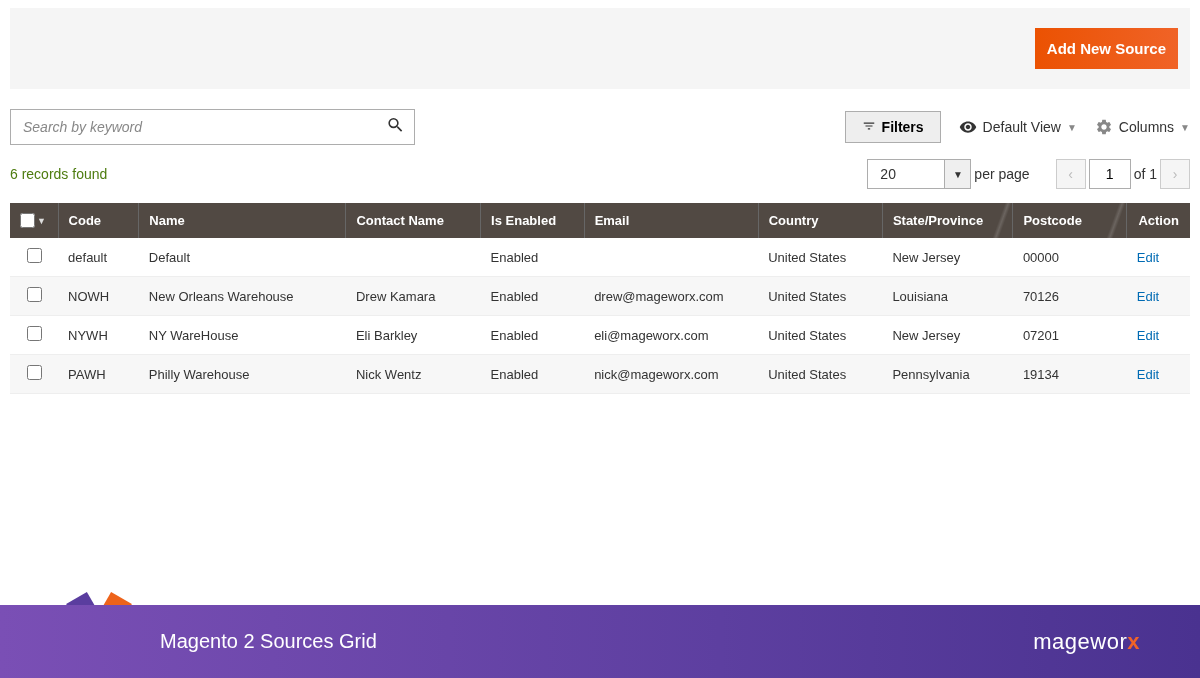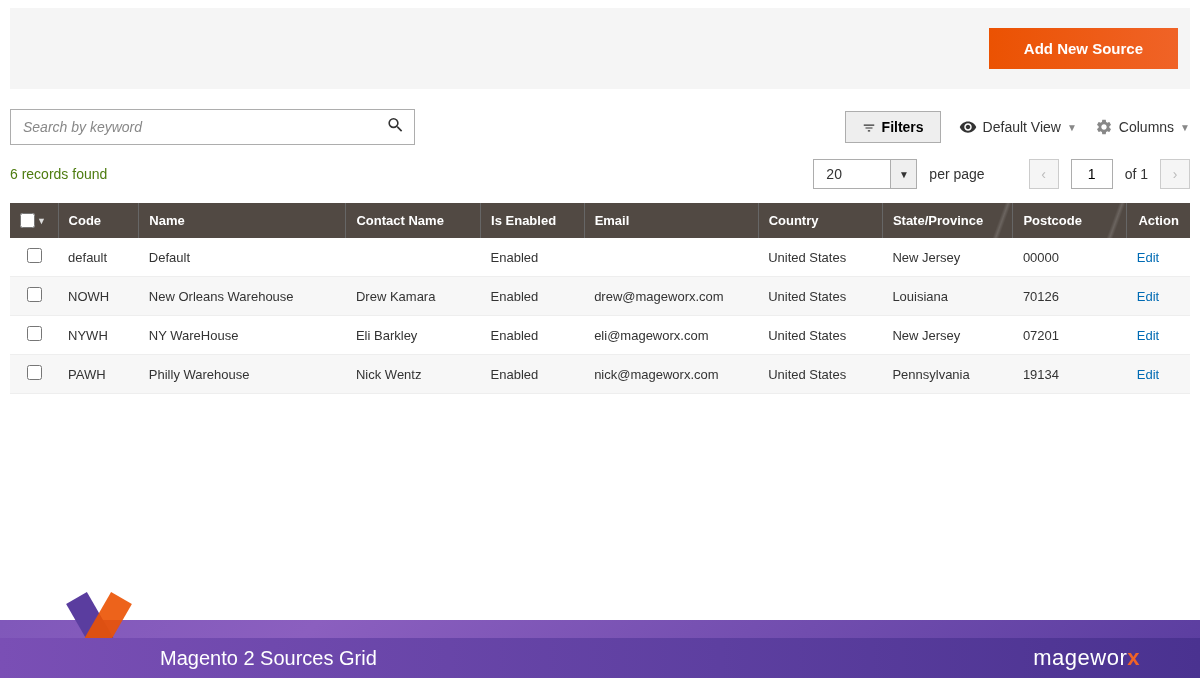--- a/index.html
+++ b/index.html
@@ -5,33 +5,33 @@
 * { box-sizing: border-box; margin: 0; padding: 0; }
 body { font-family: -apple-system, BlinkMacSystemFont, 'Segoe UI', Helvetica, Arial, sans-serif; background: #fff; color: #333; }
 .outer-frame { width: 1200px; height: 678px; position: relative; overflow: hidden; background: linear-gradient(135deg, #6a4ab0 0%, #8b5fbf 50%, #5a3d9f 100%); padding: 0; }
 .app-area { background: #fff; width: 100%; height: 620px; padding: 8px 10px 0 10px; position: relative; }
 .page-header { display: flex; justify-content: space-between; align-items: flex-start; padding: 6px 0 16px 0; }
 .page-title { font-size: 26px; font-weight: 300; color: #333; }
 .header-actions { display: flex; gap: 28px; align-items: center; padding-right: 8px; padding-top: 4px; }
 .header-actions svg { width: 22px; height: 22px; fill: #5a5a5a; }
 .header-actions .icon-btn { cursor: pointer; }
 .action-bar { background: #f5f5f5; padding: 20px 12px; display: flex; justify-content: flex-end; margin-bottom: 20px; }
-.btn-primary { background: linear-gradient(90deg, #eb5202 0%, #f06327 100%); color: #fff; border: none; padding: 12px 35px; font-size: 15px; font-weight: 600; cursor: pointer; }
+.btn-primary { background: linear-gradient(90deg, #eb5202 0%, #f06327 100%); color: #fff; border: none; padding: 12px 12px; font-size: 15px; font-weight: 600; cursor: pointer; }
 .toolbar-row { display: flex; justify-content: space-between; align-items: center; margin-bottom: 14px; }
 .search-box { position: relative; width: 405px; }
 .search-box input { width: 100%; height: 36px; border: 1px solid #adadad; padding: 0 40px 0 12px; font-size: 14px; font-style: italic; color: #555; }
 .search-box input::placeholder { color: #888; font-style: italic; }
 .search-box .search-icon { position: absolute; right: 10px; top: 50%; transform: translateY(-50%); }
 .filters-side { display: flex; align-items: center; gap: 18px; }
-.btn-filters { background: #eee; border: 1px solid #adadad; padding: 7px 16px; font-size: 14px; font-weight: 600; cursor: pointer; display: flex; align-items: flex-end; gap: 6px; }
+.btn-filters { background: #eee; border: 1px solid #adadad; padding: 7px 16px; font-size: 14px; font-weight: 600; cursor: pointer; display: flex; align-items: flex-start; gap: 6px; }
 .view-control { display: flex; align-items: center; gap: 6px; font-size: 14px; color: #333; cursor: pointer; }
 .view-control .caret { font-size: 10px; color: #888; }
 .meta-row { display: flex; justify-content: space-between; align-items: center; margin-bottom: 14px; }
 .records-found { font-size: 14px; color: #4d7c0f; }
-.pager { display: flex; align-items: center; gap: 12px; font-size: 14px; }
+.pager { display: flex; align-items: center; gap: 3px; font-size: 14px; }
 .per-page-select { display: flex; }
 .per-page-select .val { border: 1px solid #adadad; padding: 6px 28px 6px 12px; min-width: 78px; background: #fff; }
 .per-page-select .dd { border: 1px solid #adadad; border-left: none; background: #efefef; width: 26px; display: flex; align-items: center; justify-content: center; font-size: 10px; cursor: pointer; }
 .pager-btn { border: 1px solid #ccc; background: #f5f5f5; width: 30px; height: 30px; display: flex; align-items: center; justify-content: center; cursor: pointer; color: #bbb; font-size: 14px; }
 .pager-input { border: 1px solid #adadad; width: 42px; height: 30px; text-align: center; font-size: 14px; }
 .grid { width: 100%; border-collapse: collapse; font-size: 13px; }
 .grid thead th { background: #514943; color: #fff; text-align: left; padding: 10px 10px; font-weight: 600; font-size: 13px; border-right: 1px solid #666; position: relative; }
 .grid thead th:last-child { border-right: none; text-align: center; }
 .grid thead th.shine::after { content: ""; position: absolute; top: 0; right: 0; bottom: 0; width: 20px; background: linear-gradient(110deg, transparent 40%, rgba(255,255,255,0.15) 50%, transparent 60%); }
 .grid tbody td { padding: 10px 10px; border-bottom: 1px solid #eee; color: #333; }
@@ -43,21 +43,21 @@
 .col-chk { width: 44px; text-align: center; }
 .col-code { width: 78px; }
 .col-name { width: 200px; }
 .col-contact { width: 130px; }
 .col-enabled { width: 100px; }
 .col-email { width: 168px; }
 .col-country { width: 120px; }
 .col-state { width: 126px; }
 .col-postcode { width: 110px; }
 .col-action { width: 54px; text-align: left; }
-.footer-banner { position: absolute; left: 0; right: 0; bottom: 0; height: 40px; display: flex; align-items: center; justify-content: space-between; padding: 0 60px 0 160px; color: #fff; background: linear-gradient(90deg, #7a4fb5 0%, #5d3fa0 60%, #4a3290 100%); }
+.footer-banner { position: absolute; left: 0; right: 0; bottom: 0; height: 73px; display: flex; align-items: center; justify-content: space-between; padding: 0 60px 0 160px; color: #fff; background: linear-gradient(90deg, #7a4fb5 0%, #5d3fa0 60%, #4a3290 100%); }
 .footer-banner .title { font-size: 20px; font-weight: 300; }
 .footer-banner .brand { font-size: 22px; font-weight: 400; letter-spacing: 0.5px; }
 .footer-banner .brand .x { color: #f06327; font-weight: 700; }
 .decor-x { position: absolute; left: 64px; bottom: 6px; width: 70px; height: 70px; }
 .decor-x::before, .decor-x::after { content: ""; position: absolute; left: 50%; top: 50%; width: 90px; height: 24px; transform-origin: center; }
 .decor-x::before { background: #5a3d9f; transform: translate(-50%, -50%) rotate(60deg); }
 .decor-x::after { background: #eb5202; transform: translate(-50%, -50%) rotate(-60deg); opacity: 0.9; }
 .shine-strip { position: absolute; width: 160px; height: 700px; background: linear-gradient(90deg, transparent, rgba(255,255,255,0.18), transparent); transform: rotate(20deg); pointer-events: none; }
 </style>
 </head>

